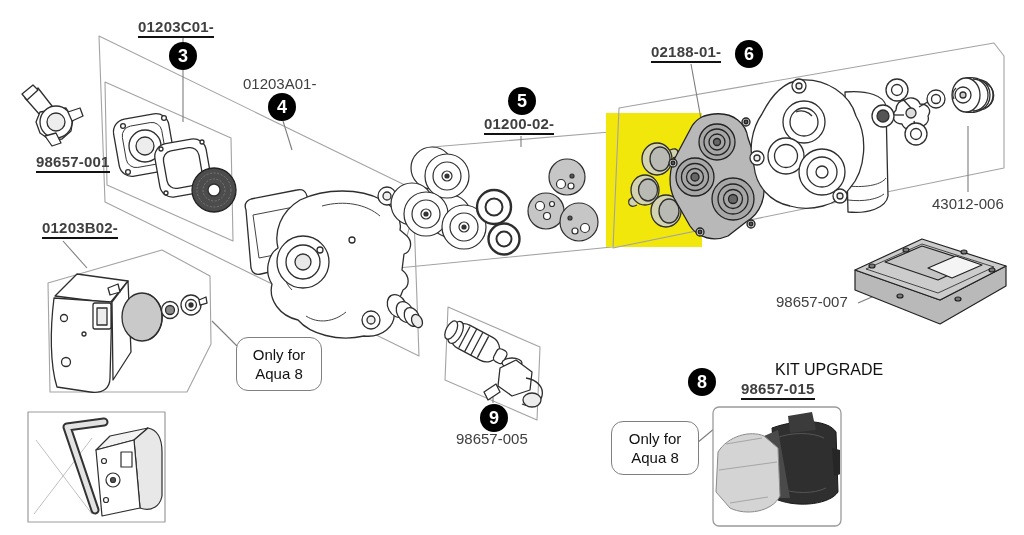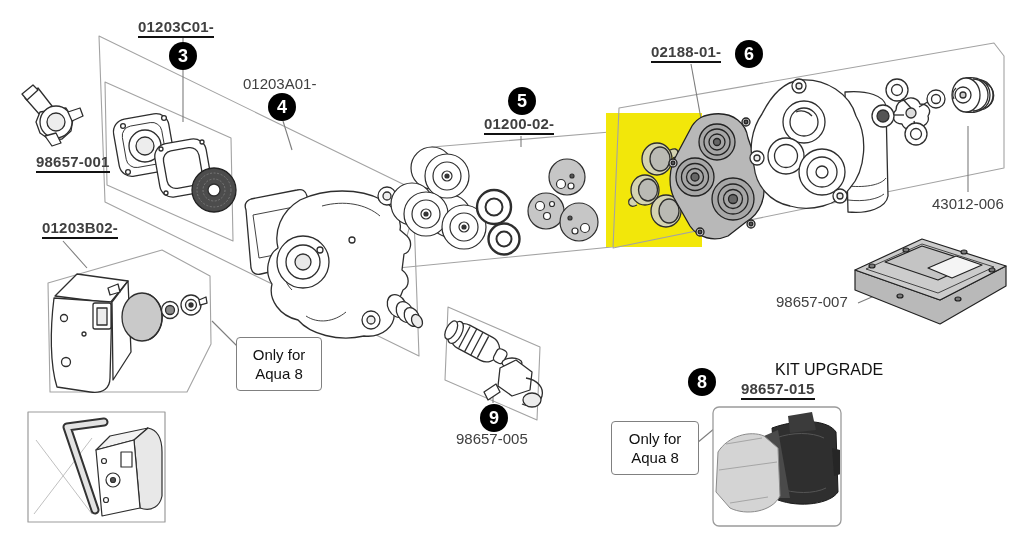--- a/index.html
+++ b/index.html
@@ -9,21 +9,21 @@
   }
   #linework{position:absolute;left:0;top:0;}
   .lbl{position:absolute;white-space:nowrap;font-size:15px;line-height:16px;color:#404040;}
   .part-code{font-weight:700;border-bottom:2px solid #111;padding-bottom:1px;letter-spacing:.2px;}
   .plain{font-weight:400;border-bottom:none;}
   .callout{
     position:absolute;width:28px;height:28px;border-radius:50%;background:#000;color:#fff;
     font-size:18px;font-weight:700;text-align:center;line-height:28px;
   }
   .notebox{
-    position:absolute;border:1.5px solid #808080;border-radius:4px;background:#fff;
+    position:absolute;border:1.5px solid #808080;border-radius:12px;background:#fff;
     text-align:center;font-size:15px;line-height:19px;padding:7px 4px;
   }
   .kit-title{position:absolute;font-size:16px;line-height:17px;margin-left:48px;}
 </style>
 </head>
 <body>
 
 <div id="stage">
 
   <svg id="linework" width="1024" height="535" viewBox="0 0 1024 535">

